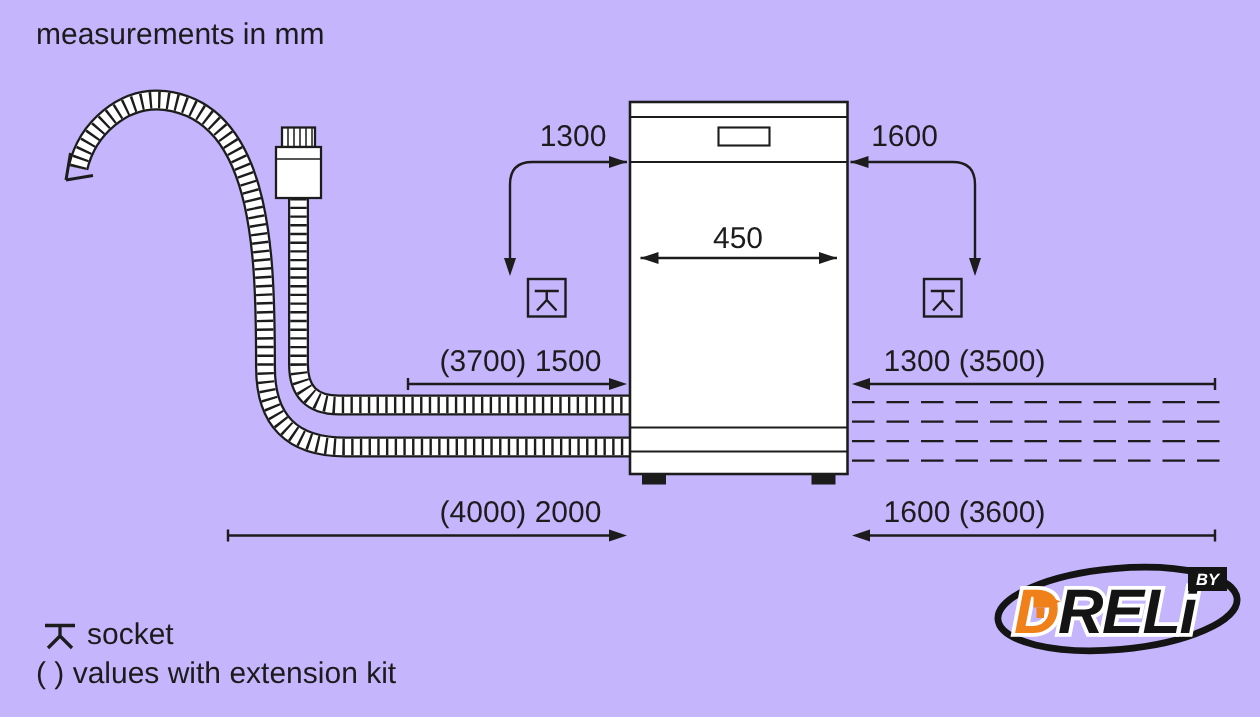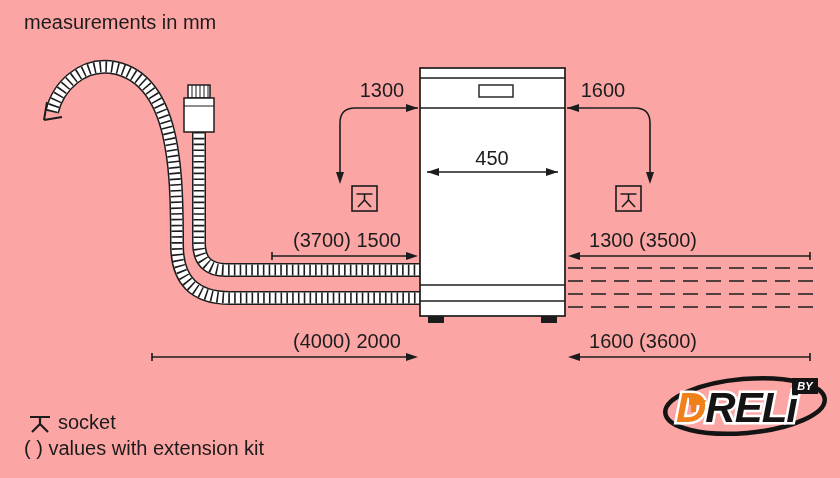--- a/index.html
+++ b/index.html
@@ -1,16 +1,16 @@
 <!DOCTYPE html>
 <html><head>
 <meta charset="utf-8">
 <style>
   html,body { margin:0; padding:0; background:#ffffff; }
-  #stage { position:relative; width:840px; height:478px; background:#fca5a5; overflow:hidden;
+  #stage { position:relative; width:840px; height:478px; background:#c4b5fd; overflow:hidden;
            font-family:"Liberation Sans", sans-serif; }
   svg text { font-family:"Liberation Sans", sans-serif; }
   .title  { font-size:20px; fill:#1b1b1b; }
   .lbl    { font-size:20px; fill:#1c1c1c; }
   .mid    { text-anchor:middle; }
   .dline  { stroke:#1c1c1c; stroke-width:1.6; fill:none; }
   .arrow  { fill:#1c1c1c; stroke:none; }
   .dashed { stroke:#1c1c1c; stroke-width:1.5; stroke-dasharray:15 8; fill:none; }
   .dw-rect{ fill:#ffffff; stroke:#1c1c1c; stroke-width:1.7; }
   .dw-line{ stroke:#1c1c1c; stroke-width:1.4; fill:none; }

